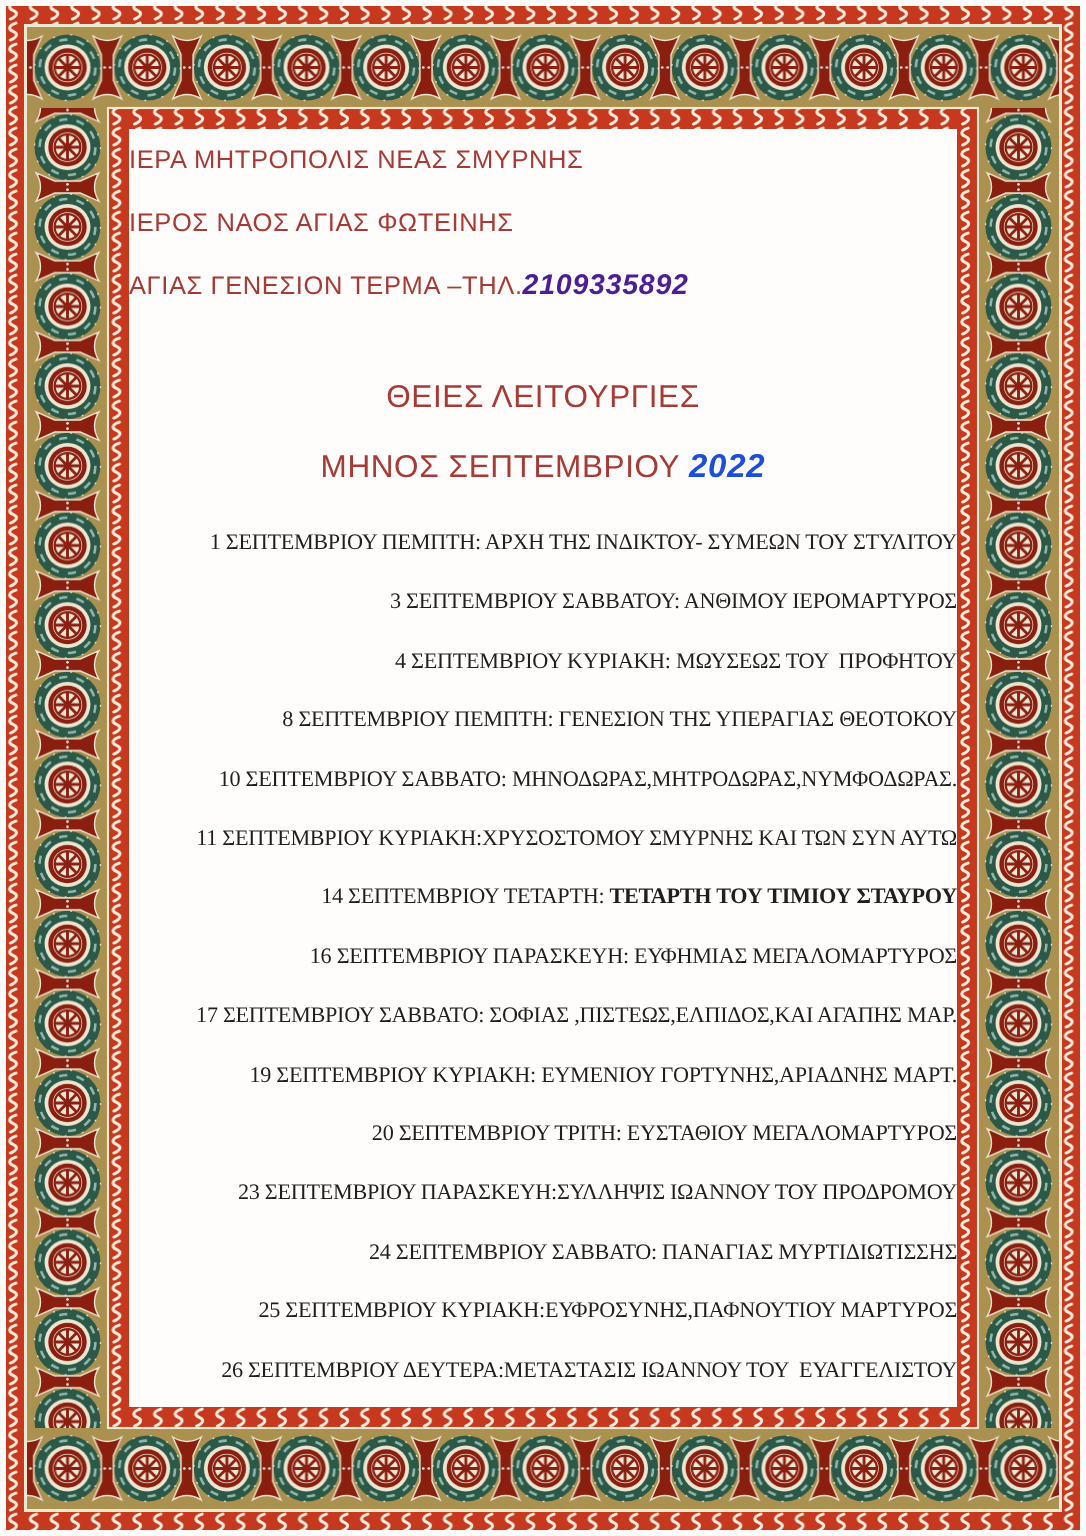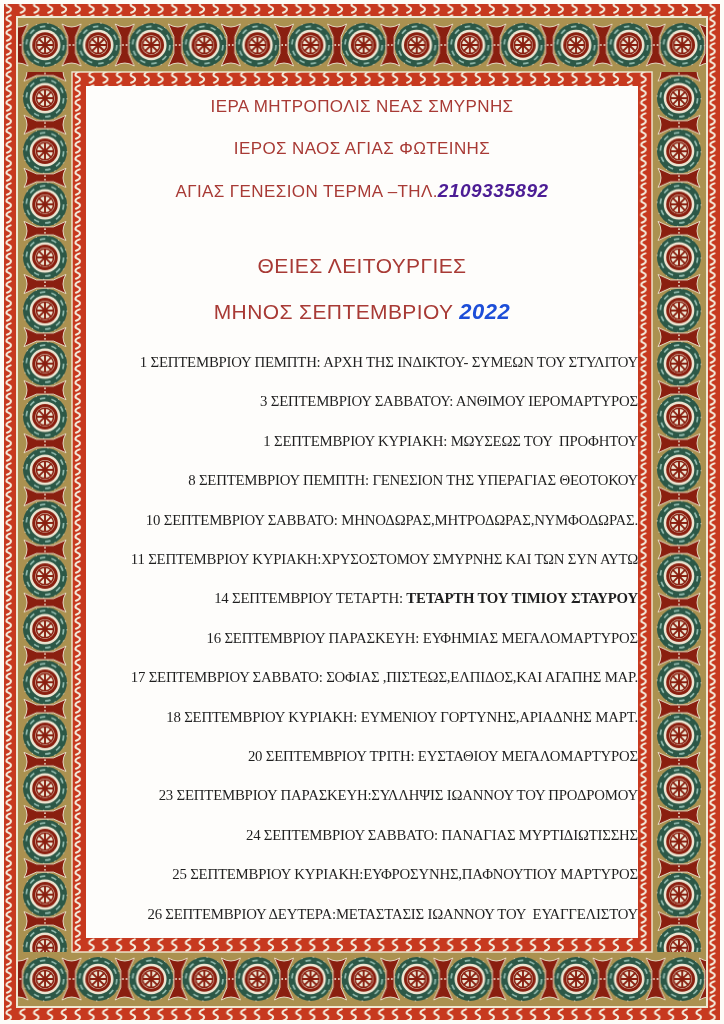--- a/index.html
+++ b/index.html
@@ -6,21 +6,21 @@
   .page{
     position:relative;width:724px;height:1024px;overflow:hidden;
     background:#fdfcf8;font-family:"Liberation Sans",sans-serif;
   }
   .border-svg{position:absolute;left:0;top:0;}
   .content{
     position:absolute;left:86px;top:86px;width:552px;height:852px;
     background:transparent;
   }
   .hdr{
-    text-align:center;font-size:17px;line-height:42px;font-weight:400;
+    text-align:left;font-size:17px;line-height:42px;font-weight:400;
     color:#a83a35;letter-spacing:.4px;white-space:pre;
   }
   .phone{font-weight:700;font-style:italic;font-size:19px;color:#4c1d95;letter-spacing:.5px;}
   .title1,.title2{
     text-align:center;font-size:21px;line-height:46px;font-weight:400;
     color:#a83a35;letter-spacing:.4px;white-space:pre;
   }
   .title1{margin-top:30px;}
   .year{font-weight:700;font-style:italic;font-size:22px;color:#1d4ed8;letter-spacing:.5px;}
   .entries{
@@ -129,35 +129,35 @@
     <div class="hdr"><span>ΑΓΙΑΣ ΓΕΝΕΣΙΟΝ ΤΕΡΜΑ –ΤΗΛ.</span><span class="phone">2109335892</span></div>
 
     <div class="title1">ΘΕΙΕΣ ΛΕΙΤΟΥΡΓΙΕΣ</div>
     <div class="title2"><span>ΜΗΝΟΣ ΣΕΠΤΕΜΒΡΙΟΥ </span><span class="year">2022</span></div>
 
     <div class="entries">
     <div class="entry"><span class="seg-pre">1 ΣΕΠΤΕΜΒΡΙΟΥ ΠΕΜΠΤΗ: ΑΡΧΗ ΤΗΣ ΙΝΔΙΚΤΟΥ- ΣΥΜΕΩΝ ΤΟΥ ΣΤΥΛΙΤΟΥ</span><span class="seg-bold"></span></div>
 
     <div class="entry"><span class="seg-pre">3 ΣΕΠΤΕΜΒΡΙΟΥ ΣΑΒΒΑΤΟΥ: ΑΝΘΙΜΟΥ ΙΕΡΟΜΑΡΤΥΡΟΣ</span><span class="seg-bold"></span></div>
 
-    <div class="entry"><span class="seg-pre">1 ΣΕΠΤΕΜΒΡΙΟΥ ΚΥΡΙΑΚΗ: ΜΩΥΣΕΩΣ ΤΟΥ  ΠΡΟΦΗΤΟΥ</span><span class="seg-bold"></span></div>
+    <div class="entry"><span class="seg-pre">4 ΣΕΠΤΕΜΒΡΙΟΥ ΚΥΡΙΑΚΗ: ΜΩΥΣΕΩΣ ΤΟΥ  ΠΡΟΦΗΤΟΥ</span><span class="seg-bold"></span></div>
 
     <div class="entry"><span class="seg-pre">8 ΣΕΠΤΕΜΒΡΙΟΥ ΠΕΜΠΤΗ: ΓΕΝΕΣΙΟΝ ΤΗΣ ΥΠΕΡΑΓΙΑΣ ΘΕΟΤΟΚΟΥ</span><span class="seg-bold"></span></div>
 
     <div class="entry"><span class="seg-pre">10 ΣΕΠΤΕΜΒΡΙΟΥ ΣΑΒΒΑΤΟ: ΜΗΝΟΔΩΡΑΣ,ΜΗΤΡΟΔΩΡΑΣ,ΝΥΜΦΟΔΩΡΑΣ.</span><span class="seg-bold"></span></div>
 
     <div class="entry"><span class="seg-pre">11 ΣΕΠΤΕΜΒΡΙΟΥ ΚΥΡΙΑΚΗ:ΧΡΥΣΟΣΤΟΜΟΥ ΣΜΥΡΝΗΣ ΚΑΙ ΤΩΝ ΣΥΝ ΑΥΤΩ</span><span class="seg-bold"></span></div>
 
     <div class="entry"><span class="seg-pre">14 ΣΕΠΤΕΜΒΡΙΟΥ ΤΕΤΑΡΤΗ: </span><span class="seg-bold">ΤΕΤΑΡΤΗ ΤΟΥ ΤΙΜΙΟΥ ΣΤΑΥΡΟΥ</span></div>
 
     <div class="entry"><span class="seg-pre">16 ΣΕΠΤΕΜΒΡΙΟΥ ΠΑΡΑΣΚΕΥΗ: ΕΥΦΗΜΙΑΣ ΜΕΓΑΛΟΜΑΡΤΥΡΟΣ</span><span class="seg-bold"></span></div>
 
     <div class="entry"><span class="seg-pre">17 ΣΕΠΤΕΜΒΡΙΟΥ ΣΑΒΒΑΤΟ: ΣΟΦΙΑΣ ,ΠΙΣΤΕΩΣ,ΕΛΠΙΔΟΣ,ΚΑΙ ΑΓΑΠΗΣ ΜΑΡ.</span><span class="seg-bold"></span></div>
 
-    <div class="entry"><span class="seg-pre">18 ΣΕΠΤΕΜΒΡΙΟΥ ΚΥΡΙΑΚΗ: ΕΥΜΕΝΙΟΥ ΓΟΡΤΥΝΗΣ,ΑΡΙΑΔΝΗΣ ΜΑΡΤ.</span><span class="seg-bold"></span></div>
+    <div class="entry"><span class="seg-pre">19 ΣΕΠΤΕΜΒΡΙΟΥ ΚΥΡΙΑΚΗ: ΕΥΜΕΝΙΟΥ ΓΟΡΤΥΝΗΣ,ΑΡΙΑΔΝΗΣ ΜΑΡΤ.</span><span class="seg-bold"></span></div>
 
     <div class="entry"><span class="seg-pre">20 ΣΕΠΤΕΜΒΡΙΟΥ ΤΡΙΤΗ: ΕΥΣΤΑΘΙΟΥ ΜΕΓΑΛΟΜΑΡΤΥΡΟΣ</span><span class="seg-bold"></span></div>
 
     <div class="entry"><span class="seg-pre">23 ΣΕΠΤΕΜΒΡΙΟΥ ΠΑΡΑΣΚΕΥΗ:ΣΥΛΛΗΨΙΣ ΙΩΑΝΝΟΥ ΤΟΥ ΠΡΟΔΡΟΜΟΥ</span><span class="seg-bold"></span></div>
 
     <div class="entry"><span class="seg-pre">24 ΣΕΠΤΕΜΒΡΙΟΥ ΣΑΒΒΑΤΟ: ΠΑΝΑΓΙΑΣ ΜΥΡΤΙΔΙΩΤΙΣΣΗΣ</span><span class="seg-bold"></span></div>
 
     <div class="entry"><span class="seg-pre">25 ΣΕΠΤΕΜΒΡΙΟΥ ΚΥΡΙΑΚΗ:ΕΥΦΡΟΣΥΝΗΣ,ΠΑΦΝΟΥΤΙΟΥ ΜΑΡΤΥΡΟΣ</span><span class="seg-bold"></span></div>
 
     <div class="entry"><span class="seg-pre">26 ΣΕΠΤΕΜΒΡΙΟΥ ΔΕΥΤΕΡΑ:ΜΕΤΑΣΤΑΣΙΣ ΙΩΑΝΝΟΥ ΤΟΥ  ΕΥΑΓΓΕΛΙΣΤΟΥ</span><span class="seg-bold"></span></div>

